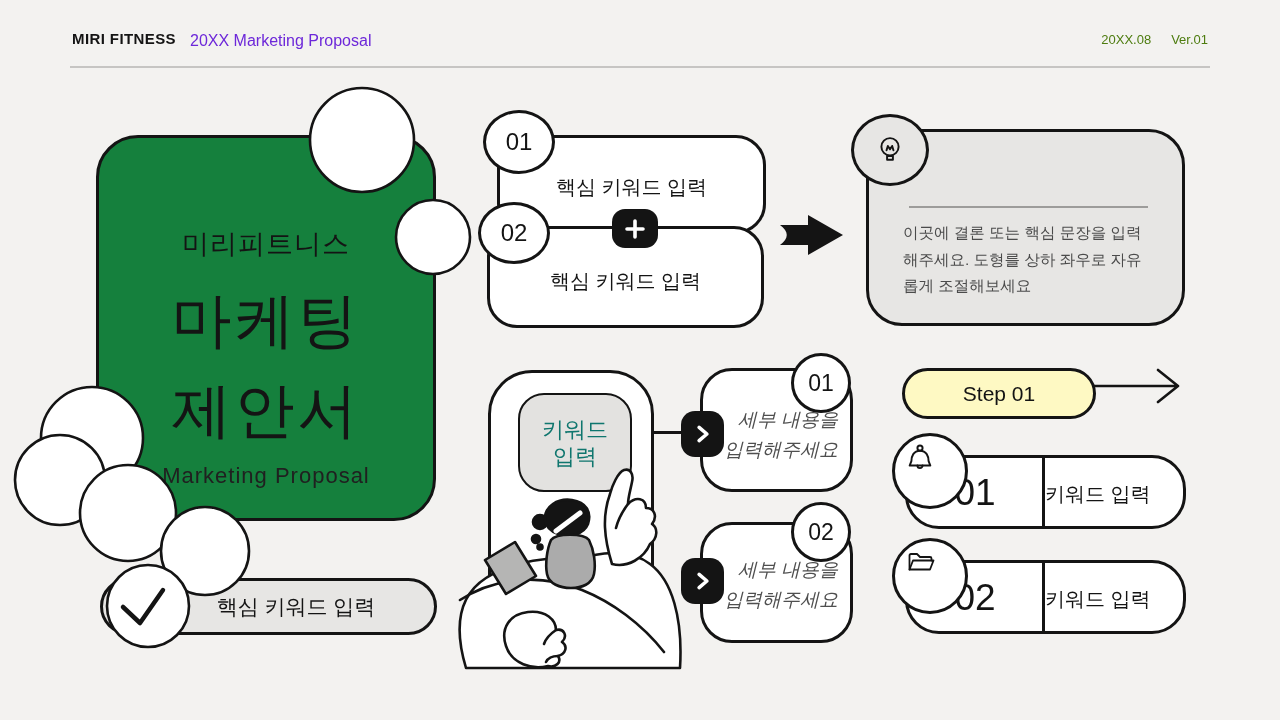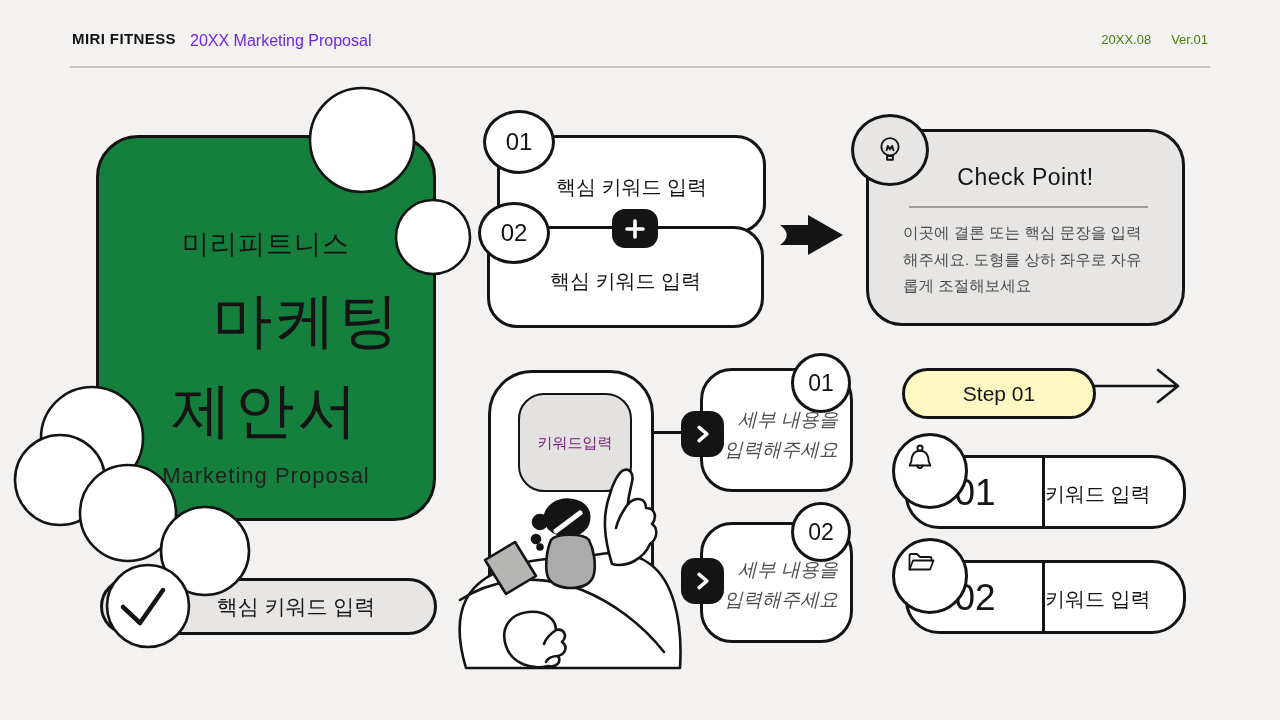--- a/index.html
+++ b/index.html
@@ -12,21 +12,21 @@
   
   .brand{left:72px;top:30px;font-size:15px;font-weight:bold;letter-spacing:.4px;}
   .hsub{left:190px;top:32px;font-size:16px;color:#6d28d9;}
   .hmeta{right:72px;top:32px;font-size:13px;color:#4d7c0f;display:flex;gap:20px;}
   .hline{left:70px;top:66px;width:1140px;height:2px;background:#c6c5c3;}
   
   .title-card{left:96px;top:135px;width:334px;height:380px;background:#15803d;
     border:3px solid #141414;border-radius:42px;z-index:1;}
   .tc-line{position:absolute;left:0;width:100%;text-align:center;}
   .tc-eyebrow{top:88px;font-size:27px;letter-spacing:1px;}
-  .tc-big1{top:143px;font-size:60px;letter-spacing:3px;margin-left:41px;}
+  .tc-big1{top:143px;font-size:60px;letter-spacing:3px;}
   .tc-big2{top:233px;font-size:60px;letter-spacing:3px;}
   .tc-sub{top:325px;font-size:22px;letter-spacing:1px;color:#202020;}
   .kw-pill{left:100px;top:578px;width:337px;height:57px;background:#e7e6e4;
     border:3px solid #141414;border-radius:30px;z-index:2;display:flex;
     align-items:center;justify-content:center;padding-left:55px;box-sizing:border-box;
     font-size:21px;}
   .cloud{left:0;top:0;width:1280px;height:720px;z-index:3;pointer-events:none;}
   
   .kbox1{left:497px;top:135px;width:263px;height:93px;background:#fff;
     border:3px solid #141414;border-radius:30px;z-index:4;}
@@ -49,22 +49,22 @@
   .cp-title{position:absolute;left:0;top:32px;width:100%;text-align:center;
     font-size:23px;letter-spacing:.5px;}
   .cp-divider{position:absolute;left:40px;right:34px;top:74px;height:2px;background:#9d9c9a;}
   .cp-body{position:absolute;left:34px;top:88px;font-size:15.5px;line-height:26.5px;color:#4b4b4b;}
   
   .connector{left:648px;top:431px;width:38px;height:3px;background:#141414;z-index:4;}
   .kcard{left:488px;top:370px;width:160px;height:266px;background:#fff;
     border:3px solid #141414;border-radius:44px;z-index:4;}
   .kinner{left:518px;top:393px;width:110px;height:95px;background:#e3e2e0;
     border:2.5px solid #141414;border-radius:26px;z-index:5;display:flex;
-    flex-direction:row;align-items:center;justify-content:center;
-    font-size:15px;line-height:27px;color:#701a75;}
+    flex-direction:column;align-items:center;justify-content:center;
+    font-size:22px;line-height:27px;color:#0f766e;}
   .person{left:452px;top:428px;z-index:6;}
   .chev-btn{width:43px;height:46px;background:#141414;border-radius:14px;z-index:8;
     display:flex;align-items:center;justify-content:center;}
   .chev1{left:681px;top:411px;}
   .chev2{left:681px;top:558px;}
   .bubble{background:#fff;border:3px solid #141414;border-radius:32px;z-index:5;}
   .bubble1{left:700px;top:368px;width:147px;height:118px;}
   .bubble2{left:700px;top:522px;width:147px;height:115px;}
   .btab{background:#fff;border:3px solid #141414;border-radius:50%;z-index:7;
     display:flex;align-items:center;justify-content:center;font-size:23px;}
@@ -144,21 +144,20 @@
   <div class="abs plus-btn">
     <svg width="22" height="22" viewBox="0 0 22 22">
       <path d="M11,3 V19 M3,11 H19" stroke="#fff" stroke-width="3.6" stroke-linecap="round" fill="none"></path>
     </svg>
   </div>
   <svg class="abs bold-arrow" width="68" height="46" viewBox="0 0 68 46">
     <path d="M2,13 L30,13 L30,3 L65,23 L30,43 L30,33 L2,33 C11,26 11,20 2,13 Z" fill="#141414"></path>
   </svg>
 
   <div class="abs cp-box">
-    <div class="cp-title">Check Point!</div>
     <div class="cp-divider"></div>
     <div class="cp-body">
       <div>이곳에 결론 또는 핵심 문장을 입력</div>
       <div>해주세요. 도형를 상하 좌우로 자유</div>
       <div>롭게 조절해보세요</div>
     </div>
   </div>
   <div class="abs cp-bump">
     <svg width="26" height="28" viewBox="0 0 24 26">
       <g fill="none" stroke="#141414" stroke-width="1.8" stroke-linecap="round" stroke-linejoin="round">

